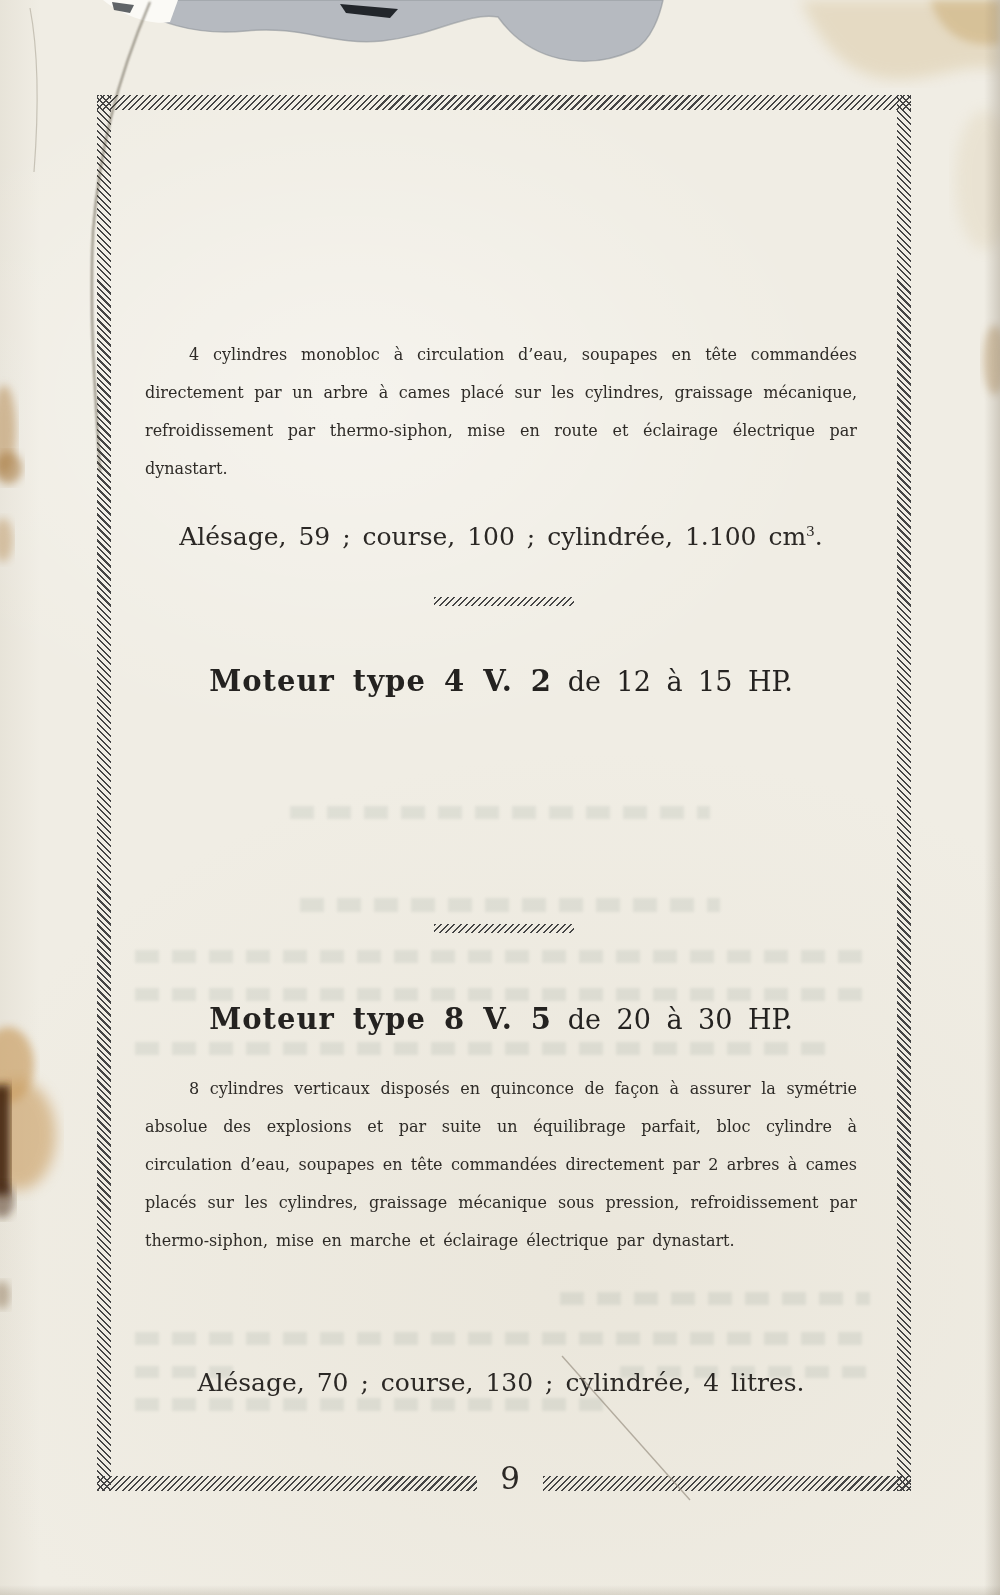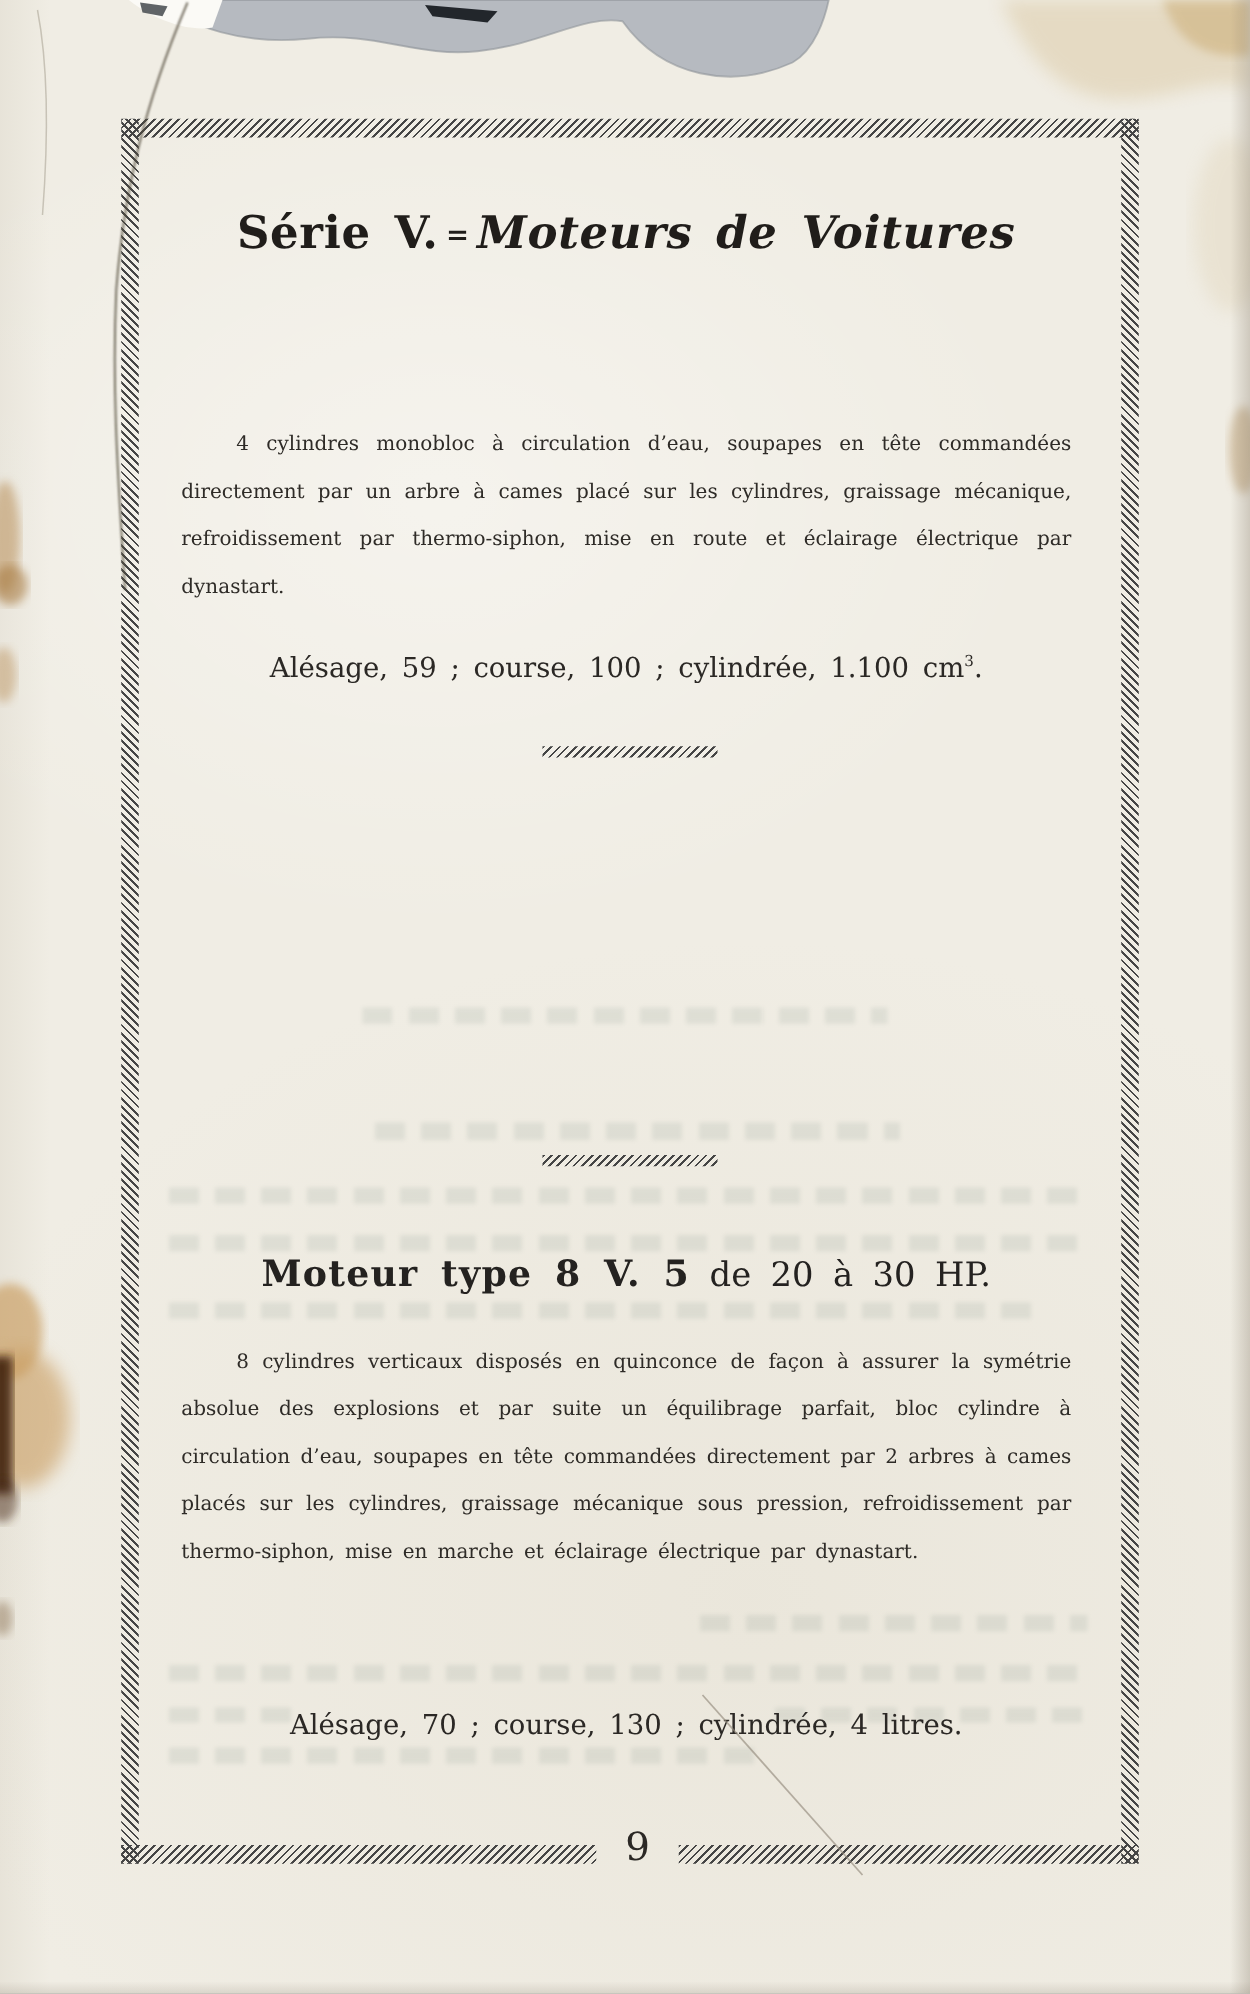--- a/index.html
+++ b/index.html
@@ -37,21 +37,21 @@
   .series-title .eq{font-size:22px;vertical-align:3px;padding:0 6px;}
   .series-title .subject{font-style:italic;}
 
   .motor-heading{text-align:center;font-size:27px;color:#242220;word-spacing:7px;}
   .motor-heading .model{font-weight:bold;font-size:29px;letter-spacing:1px;}
   .mh1{top:258px;} .mh2{top:664px;} .mh3{top:1002px;}
 
   .para{font-size:16px;line-height:38px;text-align:justify;text-indent:44px;word-spacing:3px;color:#2e2b27;}
   .p1{top:336px;} .p2{top:746px;} .p3{top:1070px;}
 
-  .specs{text-align:center;font-size:22px;word-spacing:4px;color:#2b2825;}
+  .specs{text-align:center;font-size:25px;word-spacing:4px;color:#2b2825;}
   .specs sup{font-size:.55em;vertical-align:super;}
   .s1{top:522px;} .s2{top:856px;} .s3{top:1368px;}
 
   .divider{position:absolute;left:434px;width:140px;height:9px;}
   .d1{top:597px;} .d2{top:924px;}
 
   .page-number{position:absolute;left:467px;top:1460px;width:86px;text-align:center;
     font-size:31px;color:#2b2825;}
 
   
@@ -111,30 +111,31 @@
   <div class="ghost g8"></div>
   <div class="ghost g9"></div>
   <div class="ghost g10"></div>
 
   <div class="frame-top hatch-h"></div>
   <div class="frame-left hatch-v"></div>
   <div class="frame-right hatch-v"></div>
   <div class="frame-bottom-l hatch-h"></div>
   <div class="frame-bottom-r hatch-h"></div>
 
-  <div class="block series-title">
-    <span>Série V.</span><span class="eq">=</span><span class="subject">Moteurs de Voitures</span>
-  </div>
 
   <div class="block para p1">4 cylindres monobloc à circulation d’eau, soupapes en tête commandées directement par un arbre à cames placé sur les cylindres, graissage mécanique, refroidissement par thermo-siphon, mise en route et éclairage électrique par dynastart.</div>
   <div class="block specs s1">
     <span>Alésage, 59 ; course, 100 ; cylindrée, 1.100 cm</span><sup>3</sup><span>.</span>
   </div>
   <div class="divider d1 hatch-h"></div>
 
+  <div class="block motor-heading mh2">
+    <span class="model">Moteur type 4 V. 2</span>
+    <span class="power">de 12 à 15 HP.</span>
+  </div>
   <div class="divider d2 hatch-h"></div>
 
   <div class="block motor-heading mh3">
     <span class="model">Moteur type 8 V. 5</span>
     <span class="power">de 20 à 30 HP.</span>
   </div>
   <div class="block para p3">8 cylindres verticaux disposés en quinconce de façon à assurer la symétrie absolue des explosions et par suite un équilibrage parfait, bloc cylindre à circulation d’eau, soupapes en tête commandées directement par 2 arbres à cames placés sur les cylindres, graissage mécanique sous pression, refroidissement par thermo-siphon, mise en marche et éclairage électrique par dynastart.</div>
   <div class="block specs s3">
     <span>Alésage, 70 ; course, 130 ; cylindrée, 4 litres.</span><sup></sup><span></span>
   </div>

